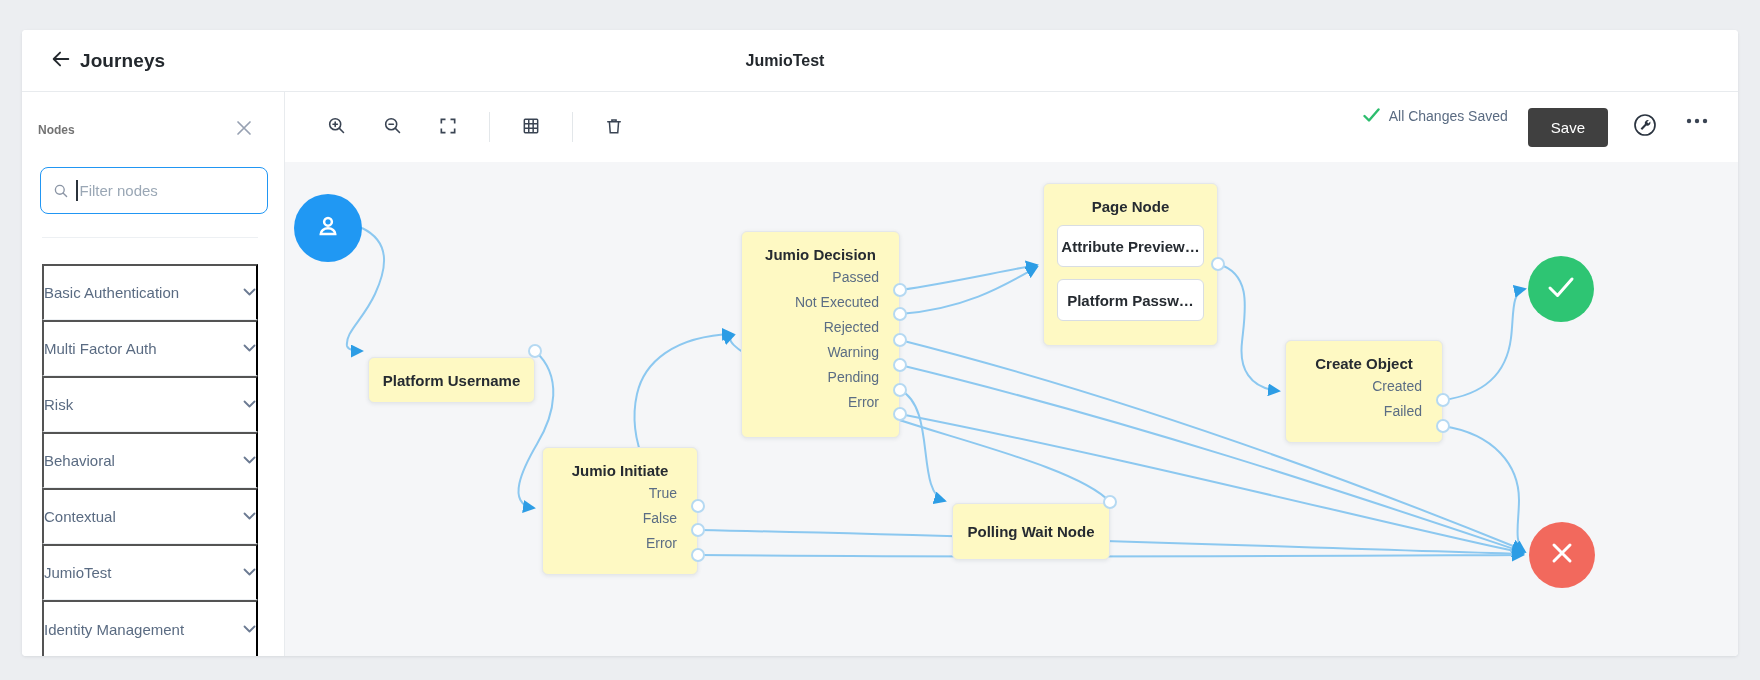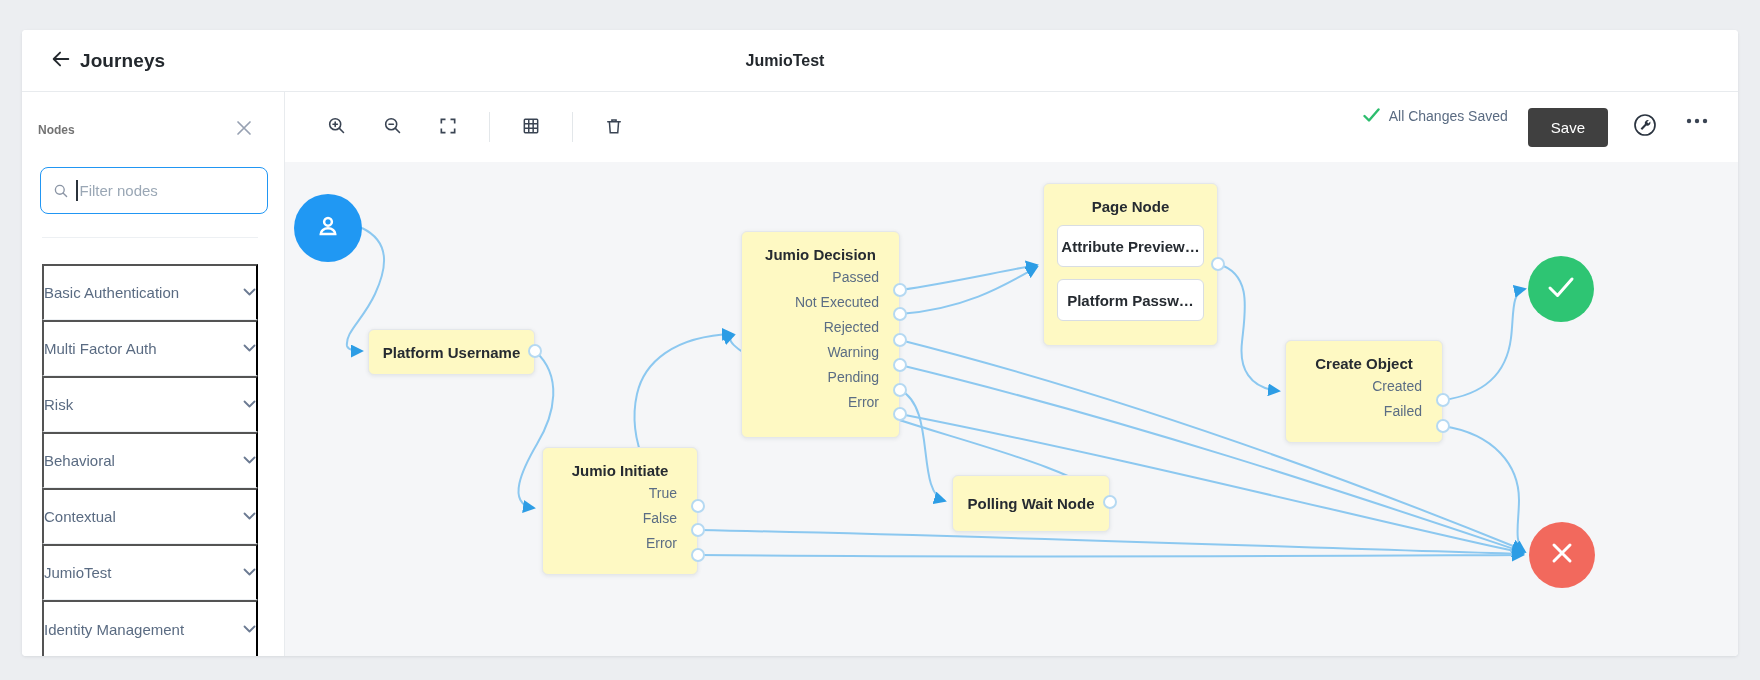--- a/index.html
+++ b/index.html
@@ -61,21 +61,21 @@
               border:none; border-radius:4px; padding:11px 23px; cursor:pointer; }
 
   
   .canvas { flex:1; position:relative; background:#f5f6f8; overflow:hidden; }
   svg.edges { position:absolute; left:0; top:0; pointer-events:none; }
   .edge { fill:none; stroke:#8cc8f0; stroke-width:2; }
 
   .flow-node { position:absolute; background:#fef9c3; border:1px solid #e4e7eb; border-radius:6px;
                box-shadow:0 1px 4px rgba(25,39,59,.09); cursor:grab; }
   .node-title { font-size:15px; font-weight:700; color:#262b31; text-align:center; }
-  .single { display:flex; align-items:center; justify-content:center; }
+  .single { display:flex; align-items:center; justify-content:center;margin-top:28px; }
   .mnode .node-title { padding-top:14px; height:26px; }
   .outcomes { margin-top:7px; display:flex; flex-direction:column; align-items:flex-end;
               padding-right:20px; }
   .outcome { font-size:14px; color:#5b6d84; height:25px; line-height:25px; white-space:nowrap; }
   .page-child { margin:0 13px; height:42px; border:1px solid #d8dde3; border-radius:6px;
                 display:flex; align-items:center; justify-content:center; font-size:15px;
                 font-weight:700; color:#262b31; background:#fff; cursor:grab; }
   .page-child + .page-child { margin-top:12px; }
   .pg-box1 { margin-top:15px !important; }
 

